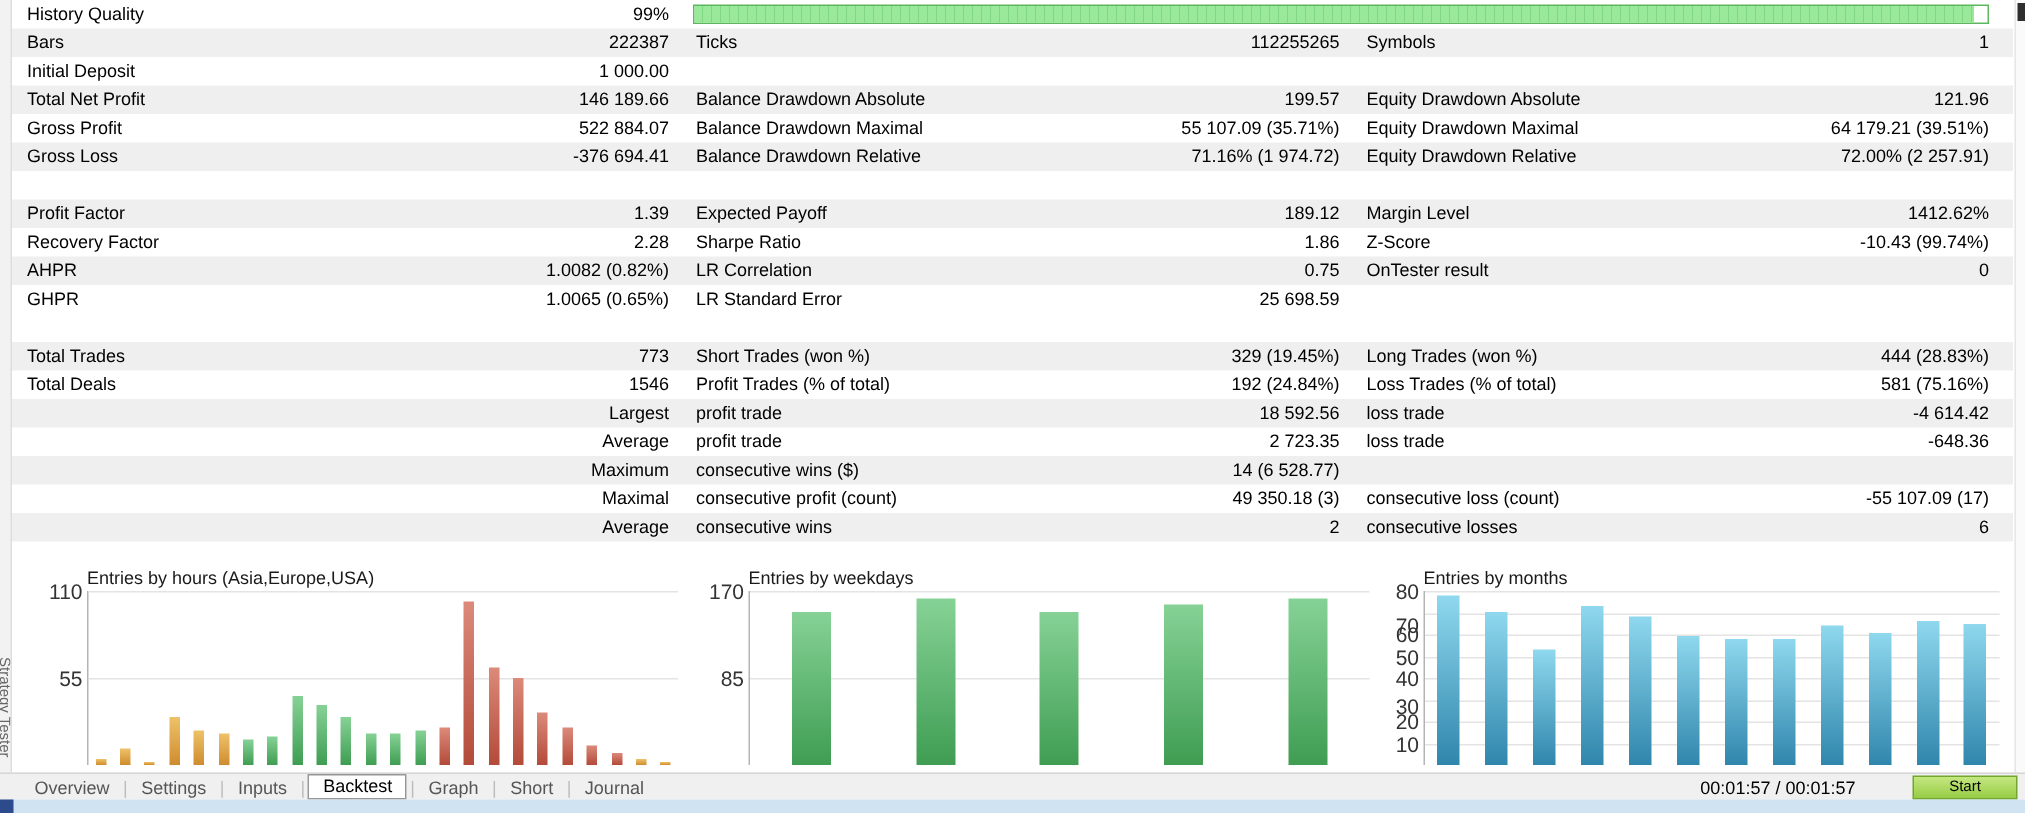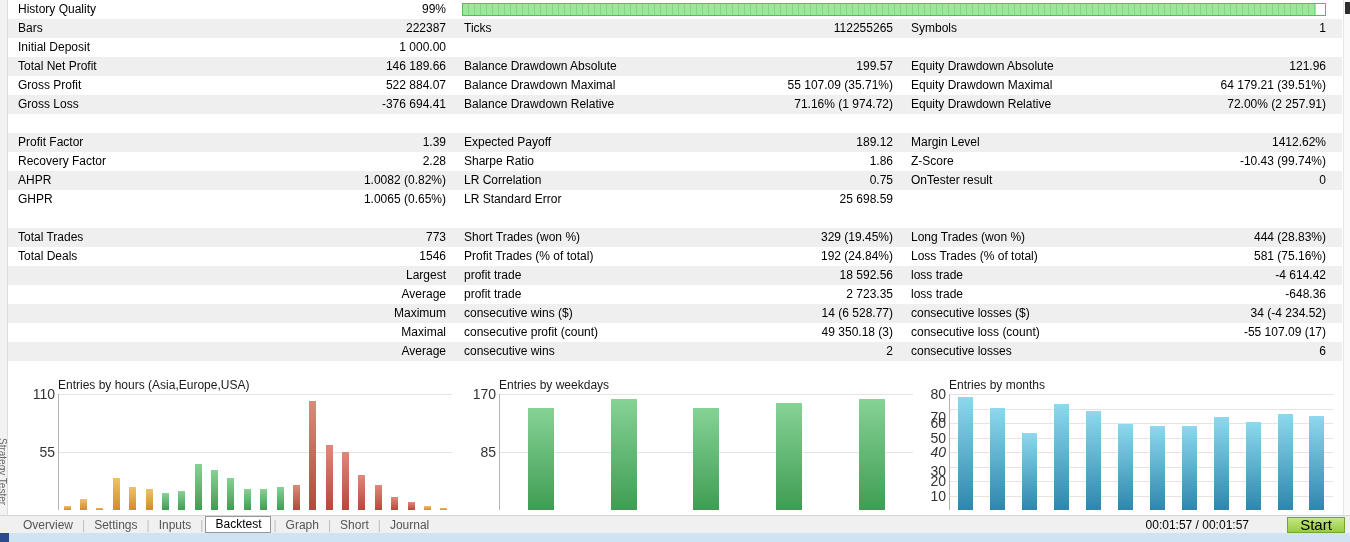--- a/index.html
+++ b/index.html
@@ -52,21 +52,21 @@
   .vthumb { position:absolute; top:2px; left:1px; width:5px; height:12px; background:#2e2e2e; }
 
   
   .tabbar { position:absolute; left:0; top:515px; width:1350px; height:18px; background:#f0f0f0; border-top:1px solid #d6d6d6; display:flex; align-items:center; }
   .tabs { display:flex; align-items:center; padding-left:14px; height:100%; }
   .tab { padding:0 9px; color:#555; cursor:default; }
   .tab.active { background:#fff; border:1px solid #979797; color:#000; padding:0 9px; line-height:15px; margin:0 2px; }
   .sep { color:#bdbdbd; }
   .tab-right { margin-left:auto; display:flex; align-items:center; padding-right:5px; }
   .time { color:#000; margin-right:38px; }
-  .start-btn { width:58px; height:16px; background:linear-gradient(#c4e780,#97cc45); border:1px solid #72a62e; font-family:inherit; font-size:15px; line-height:13px; text-align:center; padding:0; color:#000; }
+  .start-btn { width:70px; height:16px; background:linear-gradient(#c4e780,#97cc45); border:1px solid #72a62e; font-family:inherit; font-size:10px; line-height:13px; text-align:center; padding:0; color:#000; }
 
   
   .bottom-strip { position:absolute; left:0; top:533px; width:1350px; height:9px; background:#cfe3f3; }
   .corner { position:absolute; left:0; top:0; width:9px; height:9px; background:#2c4b8d; }
 </style>
 </head>
 <body>
 
 <div class="app">
 
@@ -271,24 +271,20 @@
         </div>
       </div>
       <div class="stat-row shaded">
         <div class="cell c1">
           <span class="lbl"></span>
           <span class="val">Maximum</span>
         </div>
         <div class="cell c2">
           <span class="lbl">consecutive wins ($)</span>
           <span class="val">14 (6 528.77)</span>
-        </div>
-        <div class="cell c3">
-          <span class="lbl">consecutive losses ($)</span>
-          <span class="val">34 (-4 234.52)</span>
         </div>
       </div>
       <div class="stat-row">
         <div class="cell c1">
           <span class="lbl"></span>
           <span class="val">Maximal</span>
         </div>
         <div class="cell c2">
           <span class="lbl">consecutive profit (count)</span>
           <span class="val">49 350.18 (3)</span>
@@ -371,21 +367,21 @@
       <div class="plot">
           <div class="gridline" style="top: 0px;"></div>
           <div class="tick-label" style="top: 0px;">80</div>
           <div class="gridline" style="top: 14.5px;"></div>
           <div class="tick-label" style="top: 23px;">70</div>
           <div class="gridline" style="top: 29px;"></div>
           <div class="tick-label" style="top: 29px; text-align: right;">60</div>
           <div class="gridline" style="top: 43.5px;"></div>
           <div class="tick-label" style="top: 43.5px;">50</div>
           <div class="gridline" style="top: 58px;"></div>
-          <div class="tick-label" style="top: 58px; font-style: italic;">40</div>
+          <div class="tick-label" style="top: 58px;">40</div>
           <div class="gridline" style="top: 72.5px;"></div>
           <div class="tick-label" style="top: 77px;">30</div>
           <div class="gridline" style="top: 87px;"></div>
           <div class="tick-label" style="top: 87px;">20</div>
           <div class="gridline" style="top: 101.5px;"></div>
           <div class="tick-label" style="top: 101.5px;">10</div>
           <div class="bars">
             <div class="bar blue" style="height: 113px;"></div>
             <div class="bar blue" style="height: 102px;"></div>
             <div class="bar blue" style="height: 77px;"></div>

